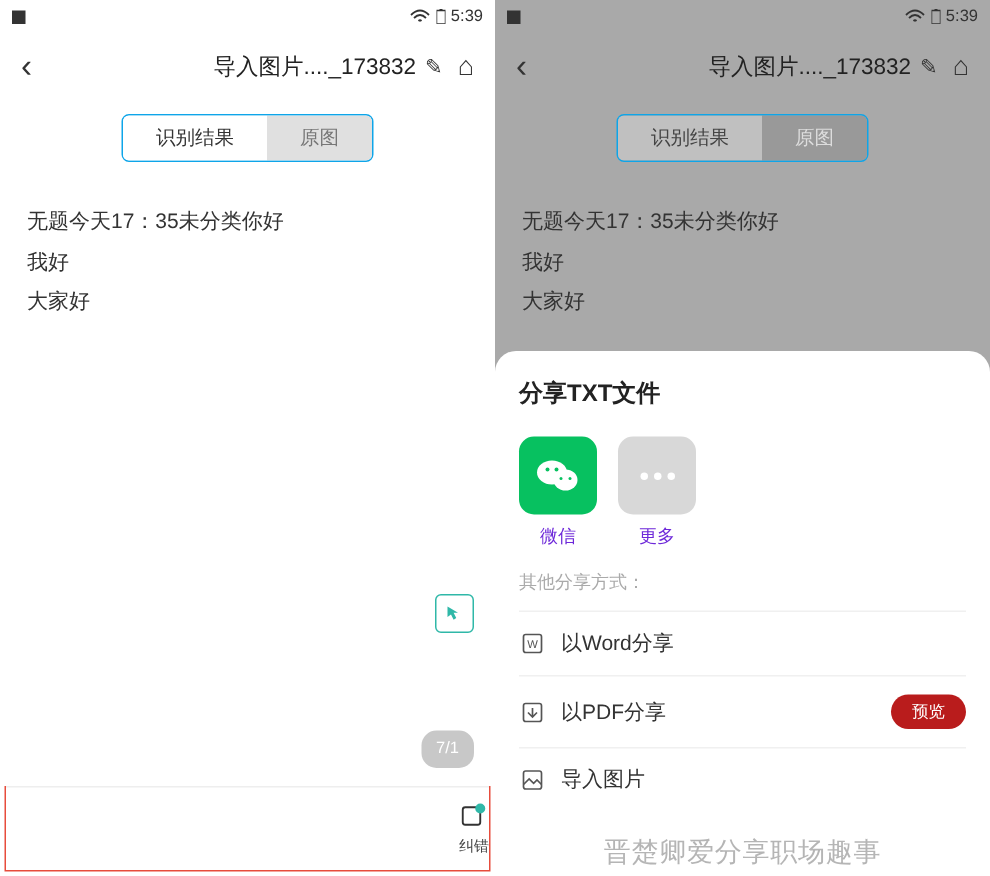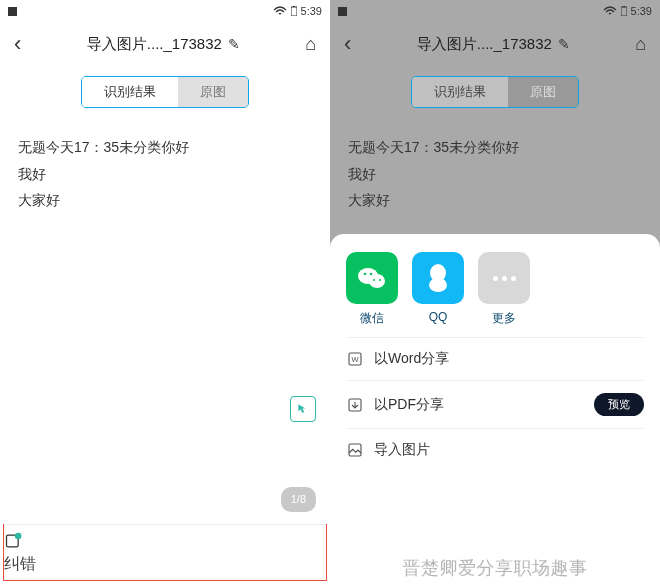--- a/index.html
+++ b/index.html
@@ -7,54 +7,54 @@
 .container{display:flex;width:660px;height:584px}
 .pane{width:330px;height:584px;background:#fff;position:relative;display:flex;flex-direction:column}
 .status-bar{height:22px;background:#fff;display:flex;align-items:center;justify-content:space-between;padding:0 8px;font-size:11px;color:#333}
 .pane.dim .status-bar{background:#a9a9a9}
 .status-left{display:flex;align-items:center;gap:4px}
 .status-right{display:flex;align-items:center;gap:4px}
 .sq{width:9px;height:9px;background:#333;display:inline-block}
 .header{height:44px;display:flex;align-items:center;padding:0 14px;gap:10px}
 .pane.dim .header{background:#a9a9a9}
 .back{font-size:22px;color:#333;font-weight:300}
-.title-wrap{flex:1;display:flex;align-items:center;justify-content:center;gap:6px}
+.title-wrap{flex:1;display:flex;align-items:center;justify-content:flex-end;gap:6px}
 .title{font-size:15px;color:#222}
 .pen{font-size:14px;color:#333}
 .home{font-size:18px;color:#333}
 .tabs{display:flex;justify-content:center;padding:10px 0 8px}
 .pane.dim .tabs{background:#a9a9a9}
 .tab-group{display:flex;border:1px solid #0ea5e9;border-radius:5px;overflow:hidden}
 .tab{padding:6px 22px;font-size:13px;color:#666;background:#fff}
 .tab.active{background:#fff;color:#333;font-weight:500}
 .tab.inactive{background:#e0e0e0;color:#777}
 .pane.dim .tab{background:#999;color:#ddd}
 .pane.dim .tab.active{background:#c0c0c0;color:#444}
 .content{flex:1;padding:18px 18px;font-size:14px;color:#333;line-height:1.9;background:#fff;position:relative}
 .pane.dim .content{background:#a9a9a9;color:#333}
 .cursor-badge{position:absolute;right:14px;top:280px;width:26px;height:26px;border:1.5px solid #2fb8a8;border-radius:4px;display:flex;align-items:center;justify-content:center}
 .cursor-badge svg{width:14px;height:14px}
 .page-badge{position:absolute;right:14px;bottom:12px;background:#c8c8c8;color:#fff;font-size:11px;padding:2px 10px;border-radius:10px}
 .toolbar{height:56px;border-top:1px solid #eee;display:flex;background:#fff;margin:0 4px 4px;outline:1.5px solid #e74c3c}
-.tool{flex:1;display:flex;flex-direction:column;align-items:flex-start;justify-content:center;gap:3px;font-size:16px;color:#444}
+.tool{flex:1;display:flex;flex-direction:column;align-items:flex-end;justify-content:center;gap:3px;font-size:10px;color:#444}
 .tool svg{width:20px;height:20px}
 .sheet{position:absolute;left:0;right:0;bottom:0;background:#fff;border-radius:14px 14px 0 0;padding:18px 16px 0;height:350px}
 .sheet-title{font-size:16px;font-weight:600;color:#222;margin-bottom:18px}
 .share-row{display:flex;gap:14px;margin-bottom:10px}
-.share-item{display:flex;flex-direction:column;align-items:center;gap:6px;font-size:12px;color:#0c4a6e}
+.share-item{display:flex;flex-direction:column;align-items:center;gap:6px;font-size:12px;color:#6d28d9}
 .share-icon{width:52px;height:52px;border-radius:10px;display:flex;align-items:center;justify-content:center}
 .wechat{background:#07c160}
 .qq{background:#12b7f5}
 .more{background:#d8d8d8}
 .dots{display:flex;gap:4px}
 .dots span{width:5px;height:5px;border-radius:50%;background:#fff}
 .divider-label{font-size:12px;color:#aaa;margin:14px 0 10px}
 .opt{display:flex;align-items:center;gap:10px;padding:12px 0;border-top:1px solid #f0f0f0;font-size:14px;color:#333}
 .opt svg{width:18px;height:18px;stroke:#555;fill:none;stroke-width:1.5}
-.preview-btn{margin-left:auto;background:#0f172a;color:#fff;font-size:11px;padding:4px 14px;border-radius:12px}
+.preview-btn{margin-left:auto;background:#b91c1c;color:#fff;font-size:11px;padding:4px 14px;border-radius:12px}
 .watermark{position:absolute;bottom:4px;left:50%;transform:translateX(-50%);font-size:18px;color:rgba(120,120,120,0.55);white-space:nowrap;letter-spacing:0.5px}
 </style>
 </head>
 <body>
 
 <div class="container">
 
 <div class="pane">
   <div class="status-bar">
     <div class="status-left">
@@ -87,21 +87,21 @@
   </div>
   <div class="content">
     <div>无题今天17：35未分类你好</div>
     <div>我好</div>
     <div>大家好</div>
     <div class="cursor-badge">
       <svg viewBox="0 0 24 24">
             <path d="M4 4 L4 16 L8 13 L11 19 L14 17 L11 11 L16 11 Z" fill="#2fb8a8"></path>
           </svg>
     </div>
-    <div class="page-badge">1/8</div>
+    <div class="page-badge">7/1</div>
   </div>
   <div class="toolbar">
     <div class="tool">
       <svg viewBox="0 0 24 24">
             <rect x="3" y="5" width="14" height="14" rx="2" stroke="#333" fill="none" stroke-width="1.5"></rect>
             <circle cx="17" cy="6" r="4" fill="#2fb8a8"></circle>
           </svg>
       <span>纠错</span>
     </div>
   </div>
@@ -137,55 +137,47 @@
       <div class="tab">原图</div>
     </div>
   </div>
   <div class="content">
     <div>无题今天17：35未分类你好</div>
     <div>我好</div>
     <div>大家好</div>
   </div>
 
   <div class="sheet">
+    <div class="sheet-title">分享TXT文件</div>
     <div class="share-row">
       <div class="share-item">
         <div class="share-icon wechat">
           <svg width="30" height="26" viewBox="0 0 30 26">
                 <ellipse cx="11" cy="11" rx="10" ry="8" fill="#fff"></ellipse>
                 <ellipse cx="20" cy="16" rx="8" ry="7" fill="#fff"></ellipse>
                 <circle cx="8" cy="9" r="1.3" fill="#07c160"></circle>
                 <circle cx="14" cy="9" r="1.3" fill="#07c160"></circle>
                 <circle cx="17" cy="15" r="1" fill="#07c160"></circle>
                 <circle cx="23" cy="15" r="1" fill="#07c160"></circle>
               </svg>
         </div>
         <span>微信</span>
       </div>
       <div class="share-item">
-        <div class="share-icon qq">
-          <svg width="26" height="30" viewBox="0 0 26 30">
-                <ellipse cx="13" cy="10" rx="8" ry="9" fill="#fff"></ellipse>
-                <ellipse cx="13" cy="22" rx="9" ry="7" fill="#fff"></ellipse>
-                <path d="M10 27 Q13 30 16 27" fill="#fff"></path>
-              </svg>
-        </div>
-        <span>QQ</span>
-      </div>
-      <div class="share-item">
         <div class="share-icon more">
           <div class="dots">
                 <span></span>
                 <span></span>
                 <span></span>
               </div>
         </div>
         <span>更多</span>
       </div>
     </div>
+    <div class="divider-label">其他分享方式：</div>
     <div class="opt">
       <svg viewBox="0 0 24 24">
             <rect x="4" y="4" width="16" height="16" rx="2"></rect>
             <text x="12" y="16" text-anchor="middle" font-size="10" fill="#555" stroke="none">W</text>
           </svg>
       <span>以Word分享</span>
     </div>
     <div class="opt">
       <svg viewBox="0 0 24 24">
             <rect x="4" y="4" width="16" height="16" rx="2"></rect>

